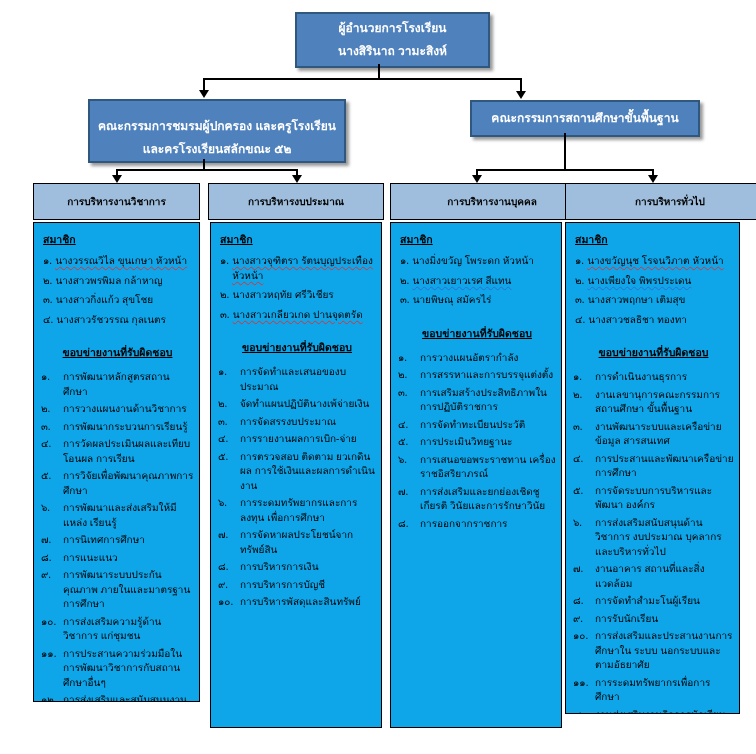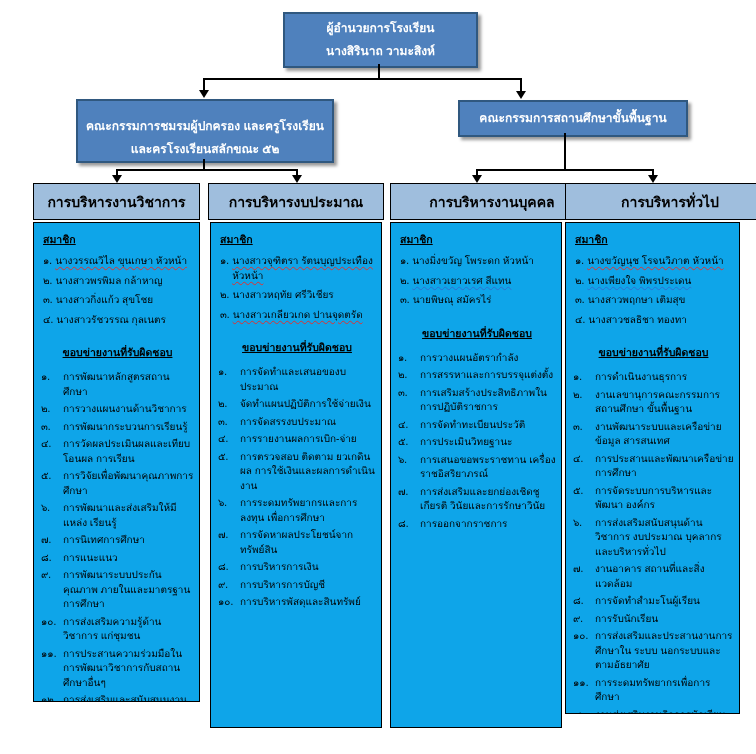--- a/index.html
+++ b/index.html
@@ -17,30 +17,31 @@
     background:#4f81bd;
     border:2px solid #30587f;
     box-shadow:3px 3px 3px #9a9a9a;
     color:#fff;
     font-weight:bold;
     font-size:12px;
     display:flex;flex-direction:column;
     align-items:center;justify-content:center;
     text-align:center;
     line-height:1.9;
+    margin-left:12px;
   }
   .box-director{left:283px;top:12px;width:191px;height:52px;}
   .box-committee-left{left:76px;top:99px;width:254px;height:60px;justify-content:flex-end;}
   .box-committee-right{left:458px;top:100px;width:226px;height:33px;}
   
   .colheader{
     position:absolute;top:183px;height:37px;
     background:#9fbedd;
     border:1px solid #000;
-    font-weight:bold;font-size:14px;
+    font-weight:bold;font-size:10px;
     display:flex;align-items:center;justify-content:center;
     text-align:center;
     box-sizing:border-box;
     font-family:Liberation Mono, monospace;
   }
   
   .colbody{
     position:absolute;top:222px;
     background:#0ea5e9;
     border:1px solid #000;
@@ -208,21 +209,21 @@
           <span class="m-no">๓.</span>
           <span class="m-text mark-red">นางสาวเกลียวเกด ปานจุดตรัด</span>
         </div>
         <div class="duties-heading">ขอบข่ายงานที่รับผิดชอบ</div>
         <div class="duty">
           <span class="duty-no">๑.</span>
           <span class="duty-text">การจัดทำและเสนอของบประมาณ</span>
         </div>
         <div class="duty">
           <span class="duty-no">๒.</span>
-          <span class="duty-text">จัดทำแผนปฏิบัติการใช้จ่ายเงิน</span>
+          <span class="duty-text">จัดทำแผนปฏิบัตินางเพ้จ่ายเงิน</span>
         </div>
         <div class="duty">
           <span class="duty-no">๓.</span>
           <span class="duty-text">การจัดสรรงบประมาณ</span>
         </div>
         <div class="duty">
           <span class="duty-no">๔.</span>
           <span class="duty-text">การรายงานผลการเบิก-จ่าย</span>
         </div>
         <div class="duty">

